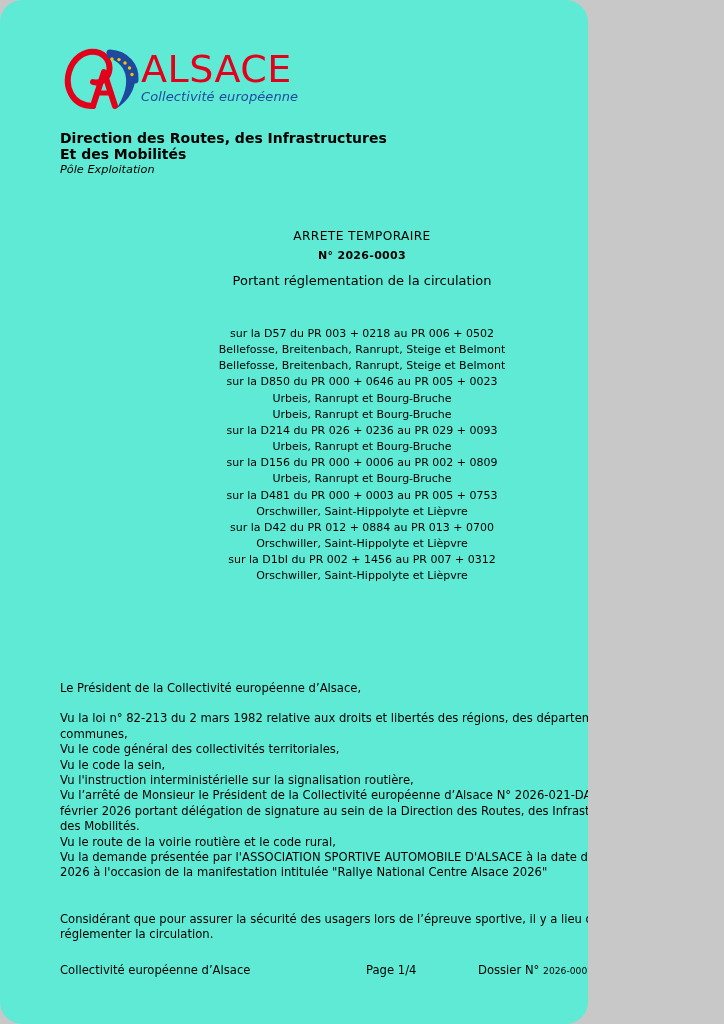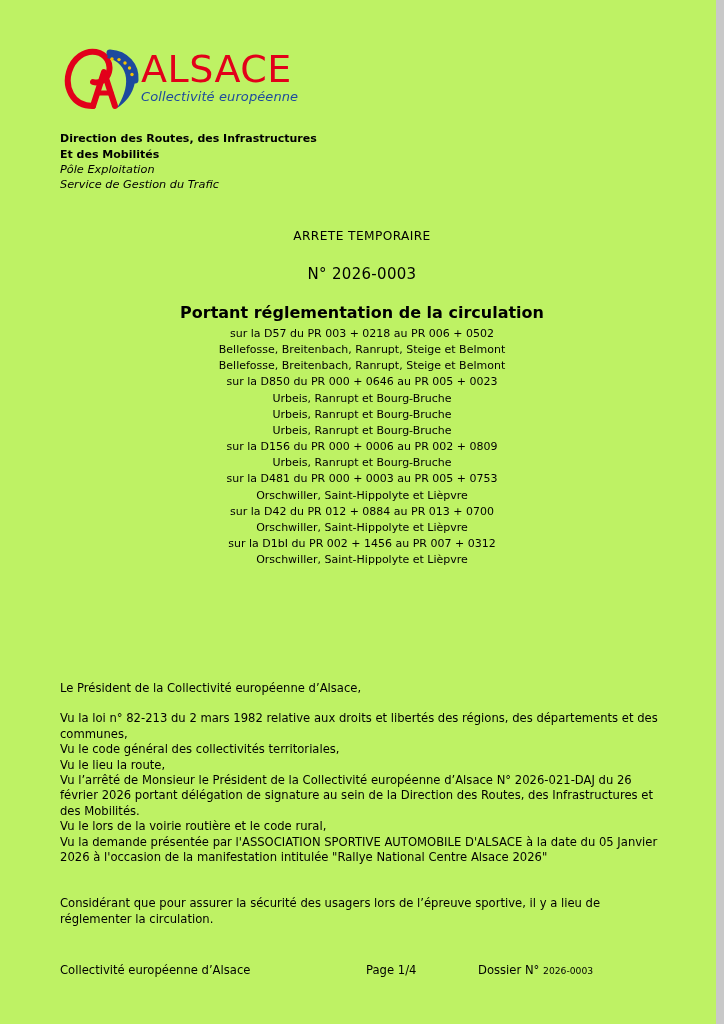--- a/index.html
+++ b/index.html
@@ -6,25 +6,26 @@
     margin: 0;
     padding: 0;
     background: #c8c8c8;
   }
   body {
     font-family: "DejaVu Sans", sans-serif;
     -webkit-font-smoothing: antialiased;
   }
   .page {
     position: relative;
-    width: 716px;
+    width: 588px;
     height: 1024px;
-    background: #bef264;
+    background: #5eead4;
     overflow: hidden;
     box-sizing: border-box;
+    border-radius: 22px;
   }
 
   
   .logo-block {
     position: absolute;
     left: 63px;
     top: 46px;
     width: 260px;
     height: 72px;
   }
@@ -60,21 +61,21 @@
 
   
   .service-block {
     position: absolute;
     left: 60px;
     top: 131px;
     width: 420px;
     color: #000;
   }
   .service-bold {
-    font-size: 11px;
+    font-size: 14px;
     font-weight: bold;
     line-height: 15.5px;
   }
   .service-line {
     font-size: 11.3px;
     font-weight: normal;
     line-height: 15.3px;
     font-style: italic;
   }
 
@@ -85,29 +86,28 @@
     top: 228px;
     width: 724px;
     text-align: center;
   }
   .t-arrete {
     font-size: 12.2px;
     letter-spacing: 0.4px;
     line-height: 17px;
   }
   .t-num {
-    font-size: 15px;
-    font-weight: normal;
-    margin-top: 20px;
+    font-size: 11px;
+    font-weight: bold;
+    margin-top: 4px;
     letter-spacing: 0.3px;
   }
   .t-portant {
-    font-size: 16px;
-    margin-top: 20px;
-    font-weight: bold;
+    font-size: 13px;
+    margin-top: 11px;
   }
 
   
   .roads {
     position: absolute;
     left: 0;
     top: 326px;
     width: 724px;
     text-align: center;
   }
@@ -194,55 +194,56 @@
     <div class="logo-text">
       <div class="logo-alsace">ALSACE</div>
       <div class="logo-sub">Collectivité européenne</div>
     </div>
   </div>
 
   <div class="service-block">
     <div class="service-bold">Direction des Routes, des Infrastructures</div>
     <div class="service-bold">Et des Mobilités</div>
     <div class="service-line">Pôle Exploitation</div>
-    <div class="service-line">Service de Gestion du Trafic</div>
   </div>
 
   <div class="title-block">
     <div class="t-arrete">ARRETE TEMPORAIRE</div>
     <div class="t-num">N° 2026-0003</div>
     <div class="t-portant">Portant réglementation de la circulation</div>
   </div>
 
   <div class="roads">
     <div class="road-line">sur la D57 du PR 003 + 0218 au PR 006 + 0502</div>
     <div class="road-line">Bellefosse, Breitenbach, Ranrupt, Steige et Belmont</div>
     <div class="road-line">Bellefosse, Breitenbach, Ranrupt, Steige et Belmont</div>
     <div class="road-line">sur la D850 du PR 000 + 0646 au PR 005 + 0023</div>
     <div class="road-line">Urbeis, Ranrupt et Bourg-Bruche</div>
     <div class="road-line">Urbeis, Ranrupt et Bourg-Bruche</div>
+    <div class="road-line">sur la D214 du PR 026 + 0236 au PR 029 + 0093</div>
     <div class="road-line">Urbeis, Ranrupt et Bourg-Bruche</div>
     <div class="road-line">sur la D156 du PR 000 + 0006 au PR 002 + 0809</div>
     <div class="road-line">Urbeis, Ranrupt et Bourg-Bruche</div>
     <div class="road-line">sur la D481 du PR 000 + 0003 au PR 005 + 0753</div>
     <div class="road-line">Orschwiller, Saint-Hippolyte et Lièpvre</div>
     <div class="road-line">sur la D42 du PR 012 + 0884 au PR 013 + 0700</div>
     <div class="road-line">Orschwiller, Saint-Hippolyte et Lièpvre</div>
     <div class="road-line">sur la D1bI du PR 002 + 1456 au PR 007 + 0312</div>
     <div class="road-line">Orschwiller, Saint-Hippolyte et Lièpvre</div>
   </div>
 
   <div class="body-block">
     <div class="para">Le Président de la Collectivité européenne d’Alsace,</div>
 
     <div class="para gap-before">Vu la loi n° 82-213 du 2 mars 1982 relative aux droits et libertés des régions, des départements et des communes,</div>
     <div class="para">Vu le code général des collectivités territoriales,</div>
-    <div class="para">Vu le lieu la route,</div>
+    <div class="para">Vu le code la sein,</div>
+    <div class="para">Vu l'instruction interministérielle sur la signalisation routière,</div>
     <div class="para">Vu l’arrêté de Monsieur le Président de la Collectivité européenne d’Alsace N° 2026-021-DAJ du 26 février 2026 portant délégation de signature au sein de la Direction des Routes, des Infrastructures et des Mobilités.</div>
-    <div class="para">Vu le lors de la voirie routière et le code rural,</div>
+    <div class="para">Vu le route de la voirie routière et le code rural,</div>
     <div class="para">Vu la demande présentée par l'ASSOCIATION SPORTIVE AUTOMOBILE D'ALSACE à la date du 05 Janvier 2026 à l'occasion de la manifestation intitulée "Rallye National Centre Alsace 2026"</div>
 
     <div class="para gap-considerant">Considérant que pour assurer la sécurité des usagers lors de l’épreuve sportive, il y a lieu de réglementer la circulation.</div>
   </div>
 
   <div class="footer">
     <span class="footer-left">Collectivité européenne d’Alsace</span>
     <span class="footer-center">Page 1/4</span>
     <span class="footer-right">
       <span>Dossier N°</span>

